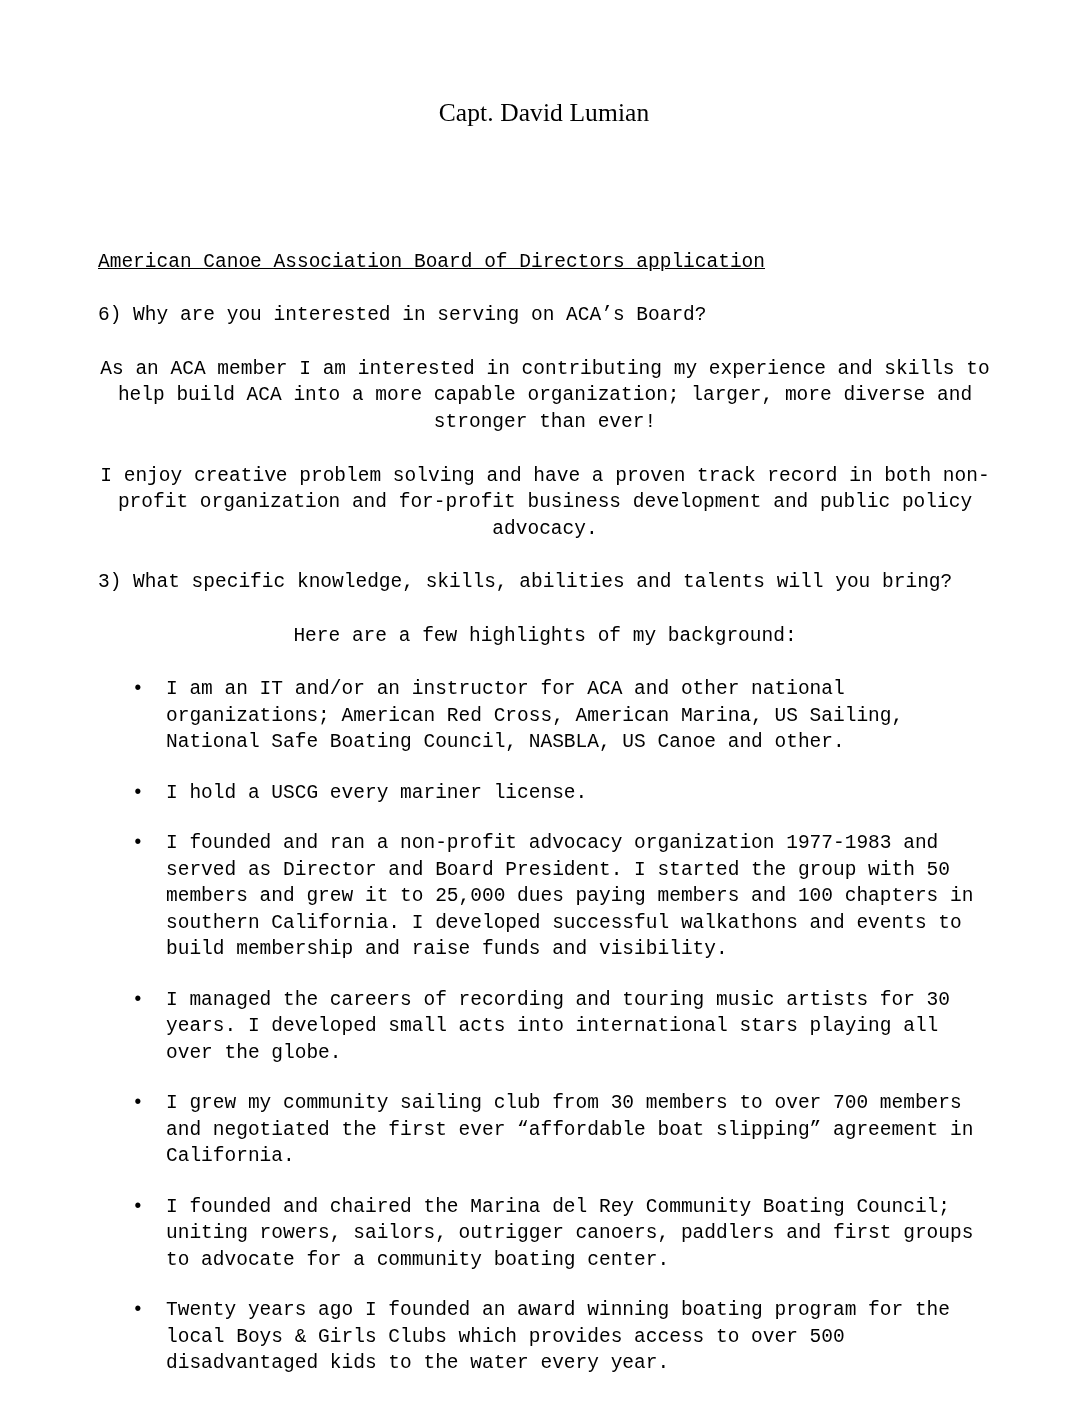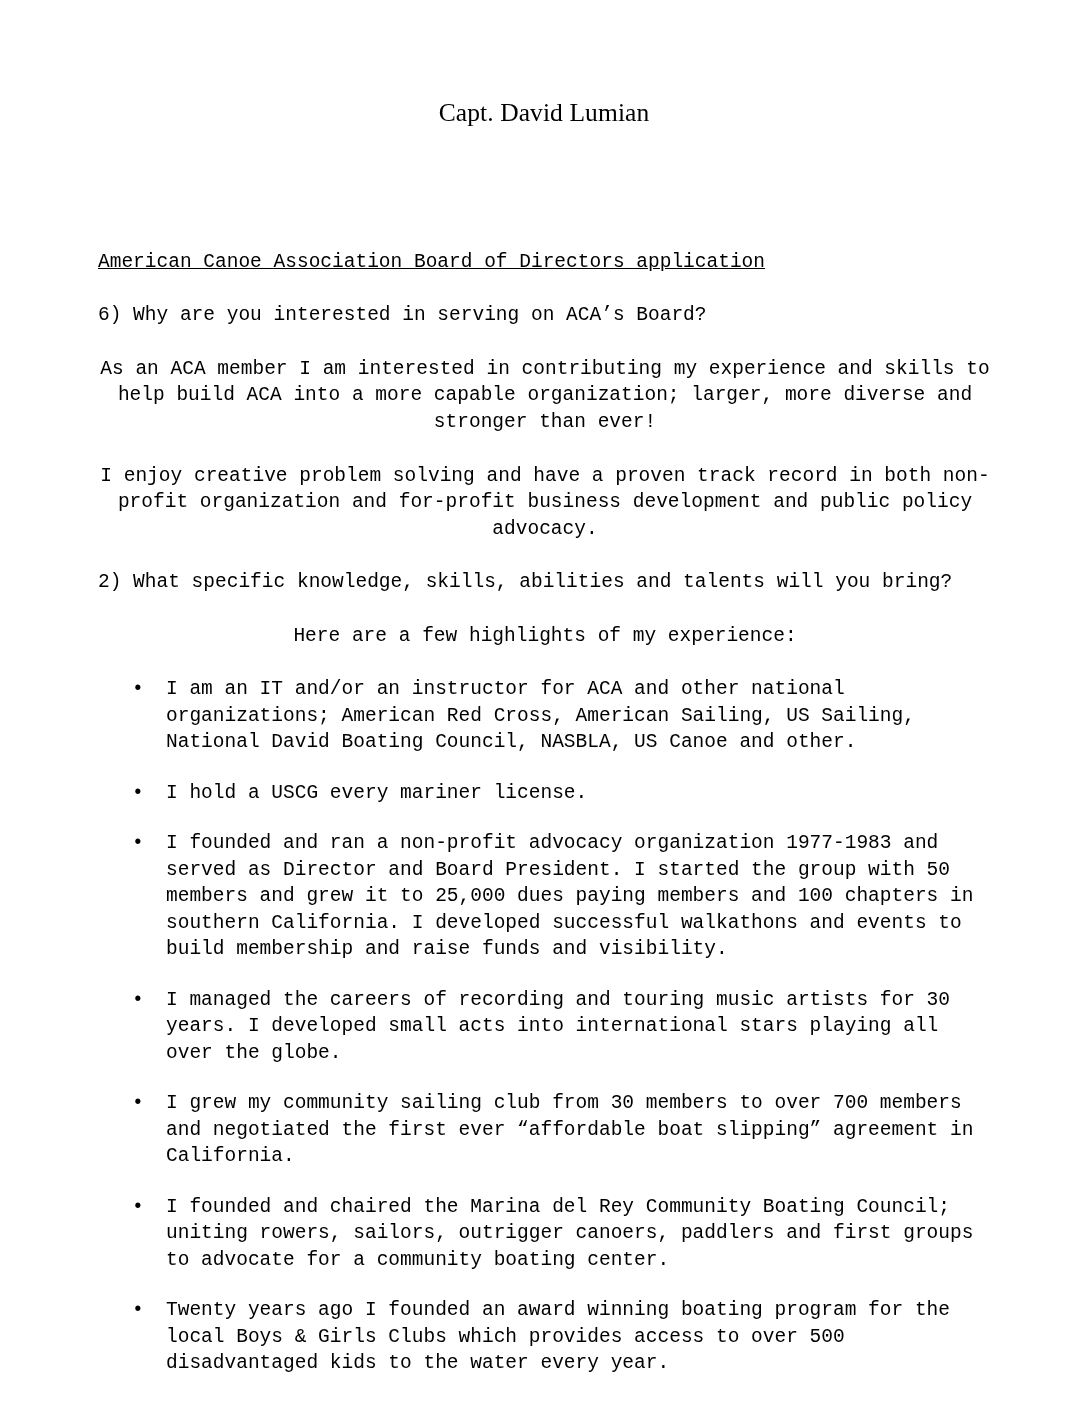--- a/index.html
+++ b/index.html
@@ -87,28 +87,28 @@
   <div class="body-block">
 
     <div class="section-title">American Canoe Association Board of Directors application</div>
 
     <p class="question">6) Why are you interested in serving on ACA’s Board?</p>
 
     <p class="para">As an ACA member I am interested in contributing my experience and skills to help build ACA into a more capable organization; larger, more diverse and stronger than ever!</p>
 
     <p class="para">I enjoy creative problem solving and have a proven track record in both non-profit organization and for-profit business development and public policy advocacy.</p>
 
-    <p class="question">2) What specific knowledge, skills, abilities and talents will you bring?</p>
+    <p class="question">3) What specific knowledge, skills, abilities and talents will you bring?</p>
 
-    <p class="para">Here are a few highlights of my experience:</p>
+    <p class="para">Here are a few highlights of my background:</p>
 
     <ul class="bullets">
       <li>
         <span class="dot">•</span>
-        <span>I am an IT and/or an instructor for ACA and other national organizations; American Red Cross, American Sailing, US Sailing, National David Boating Council, NASBLA, US Canoe and other.</span>
+        <span>I am an IT and/or an instructor for ACA and other national organizations; American Red Cross, American Marina, US Sailing, National Safe Boating Council, NASBLA, US Canoe and other.</span>
       </li>
       <li>
         <span class="dot">•</span>
         <span>I hold a USCG every mariner license.</span>
       </li>
       <li>
         <span class="dot">•</span>
         <span>I founded and ran a non-profit advocacy organization 1977-1983 and served as Director and Board President.  I started the group with 50 members and grew it to 25,000 dues paying members and 100 chapters in southern California.  I developed successful walkathons and events to build membership and raise funds and visibility.</span>
       </li>
       <li>

